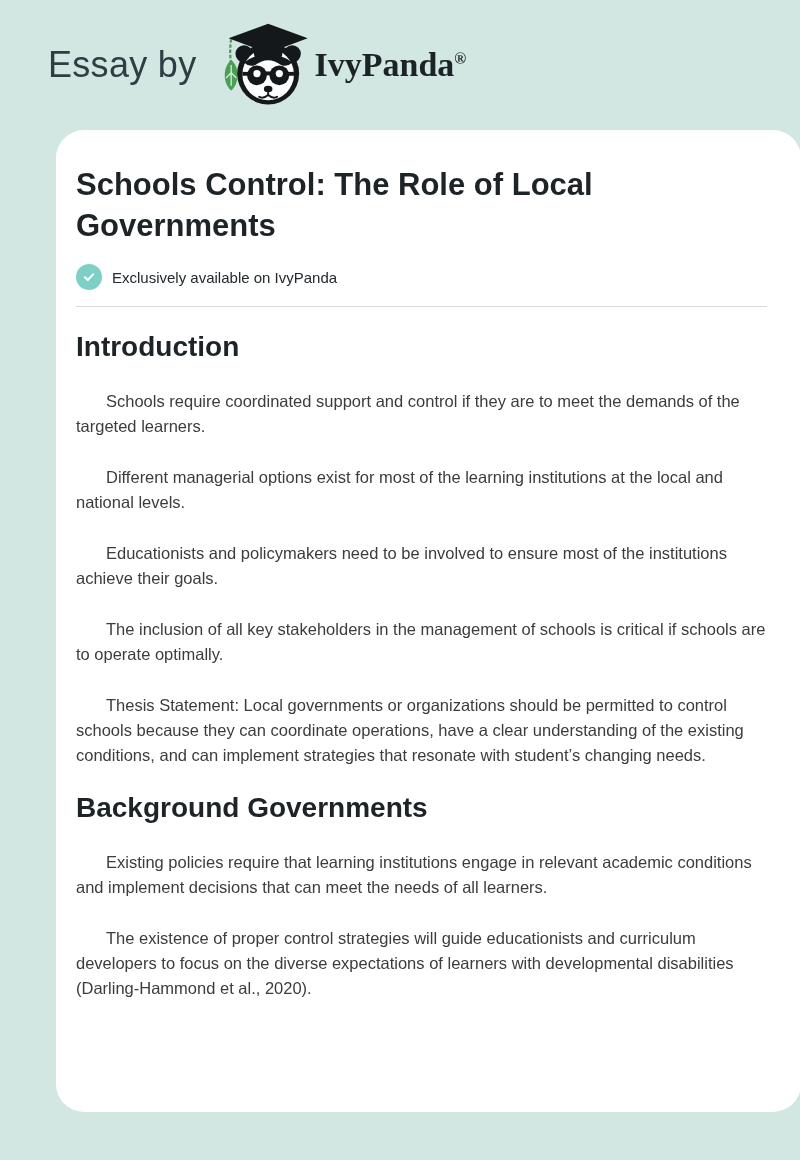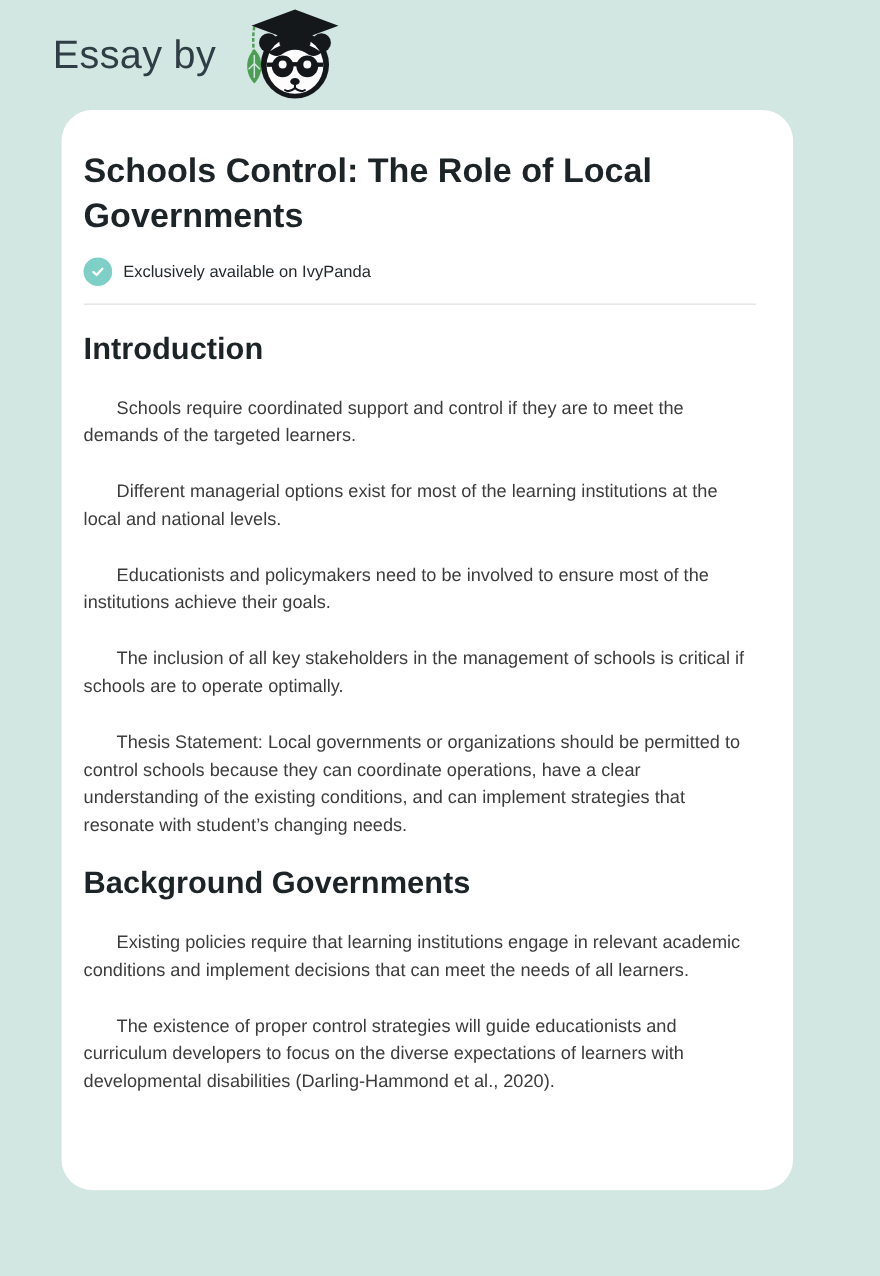--- a/index.html
+++ b/index.html
@@ -7,21 +7,21 @@
   body {
     background: #d2e6e2;
     font-family: "Liberation Sans", sans-serif;
     overflow: hidden;
   }
 
   
   .site-header {
     display: flex;
     align-items: center;
-    height: 100px;
+    height: 130px;
     padding-left: 48px;
   }
   .essay-by {
     font-size: 36px;
     color: #2f3e45;
     letter-spacing: 0.3px;
   }
   .logo {
     display: flex;
     align-items: center;
@@ -34,21 +34,21 @@
     font-weight: 700;
     font-size: 34px;
     color: #1c2327;
     margin-left: 6px;
     white-space: nowrap;
   }
   .brand sup { font-size: 16px; }
 
   
   .card {
-    width: 665px;
+    width: 745px;
     min-height: 982px;
     margin-left: 56px;
     background: #ffffff;
     border-radius: 28px;
     padding: 34px 34px 50px 20px;
   }
   .card h1 {
     font-size: 31px;
     line-height: 41px;
     font-weight: 700;
@@ -125,20 +125,21 @@
         <circle cx="45" cy="60" r="4.2" fill="#fdfdfd"></circle>
         <circle cx="71" cy="60" r="4.2" fill="#fdfdfd"></circle>
 
         <ellipse cx="58" cy="78" rx="5" ry="3.8" fill="#15181a"></ellipse>
         <path d="M58 82 L58 85 M58 85 Q52 90 47.5 87 M58 85 Q64 90 68.5 87" stroke="#15181a" stroke-width="2.2" fill="none" stroke-linecap="round"></path>
 
         <path d="M58 2 L104 19 L58 36 L12 19 Z" fill="#15181a"></path>
         <path d="M40 27 L76 27 L74 40 Q58 46 42 40 Z" fill="#15181a"></path>
       </svg>
     </span>
+    <span class="brand"><span>IvyPanda</span><sup>®</sup></span>
   </span>
 </header>
 
 <main class="card">
   <h1>Schools Control: The Role of Local Governments</h1>
 
   <div class="availability">
     <span class="check-badge">
       <svg width="14" height="14" viewBox="0 0 24 24" aria-hidden="true">
         <path d="M5 12.5 L10 17 L19 7.5" stroke="#ffffff" stroke-width="3.6" fill="none" stroke-linecap="round" stroke-linejoin="round"></path>

